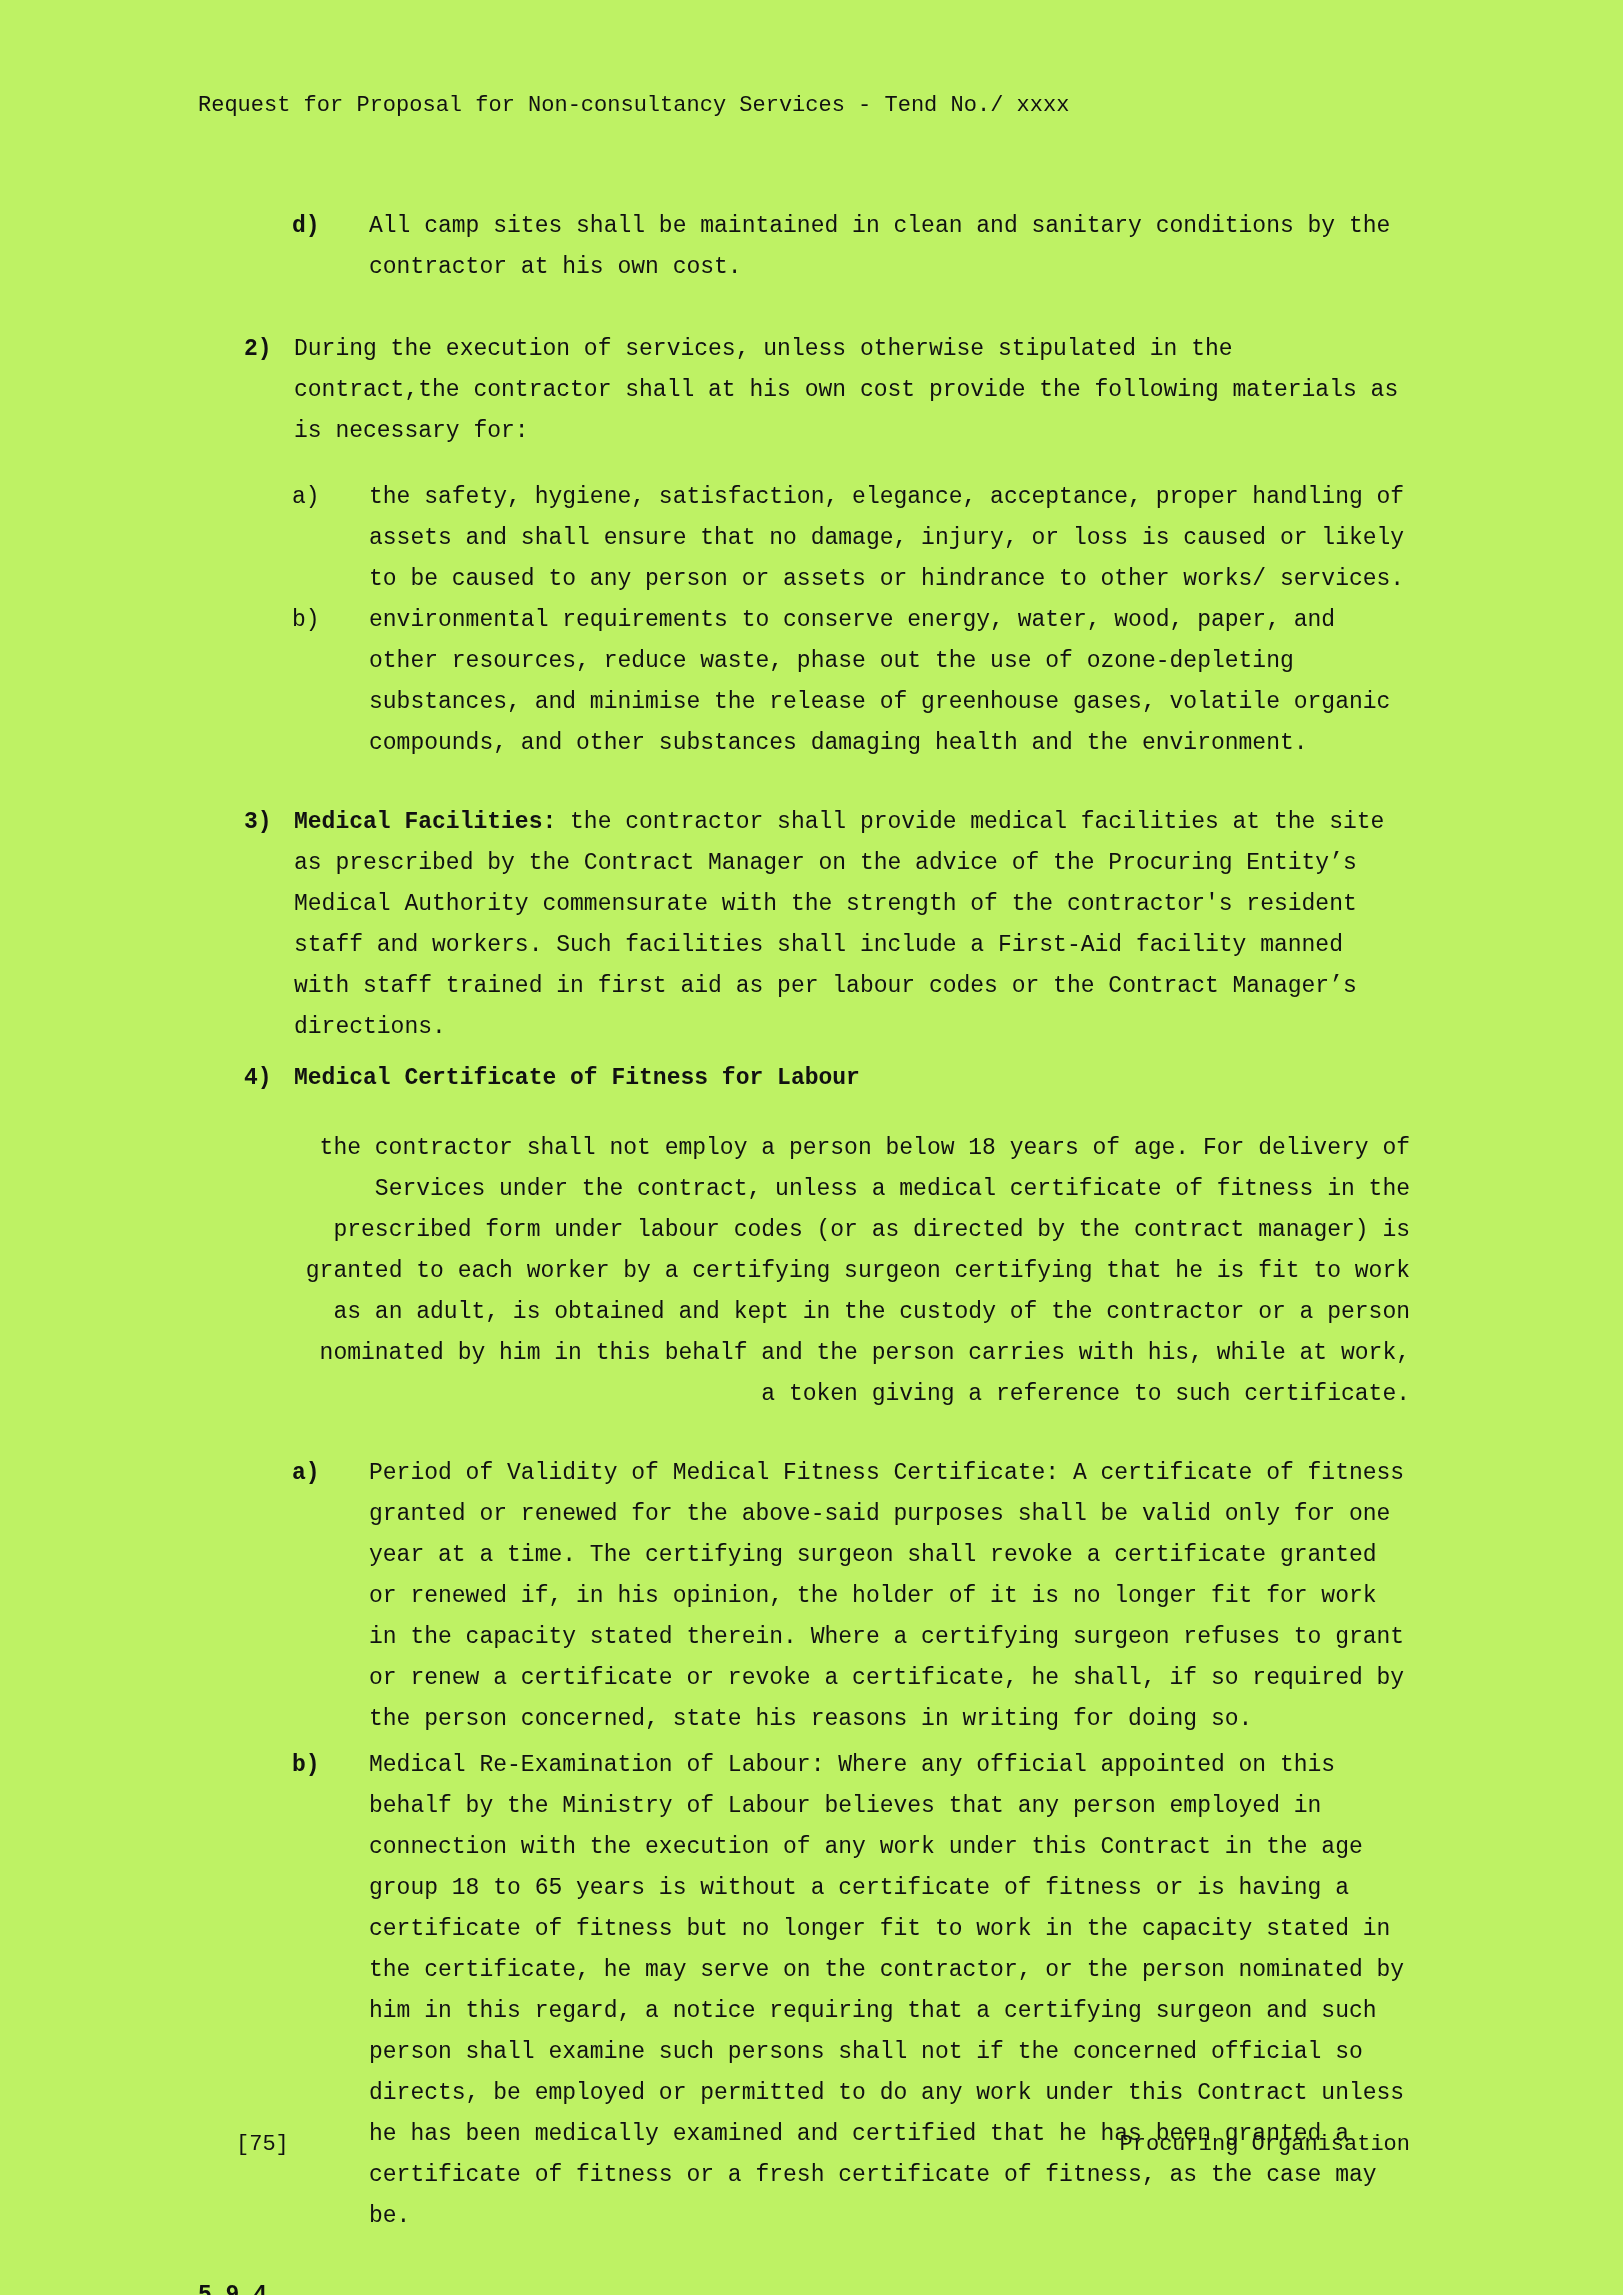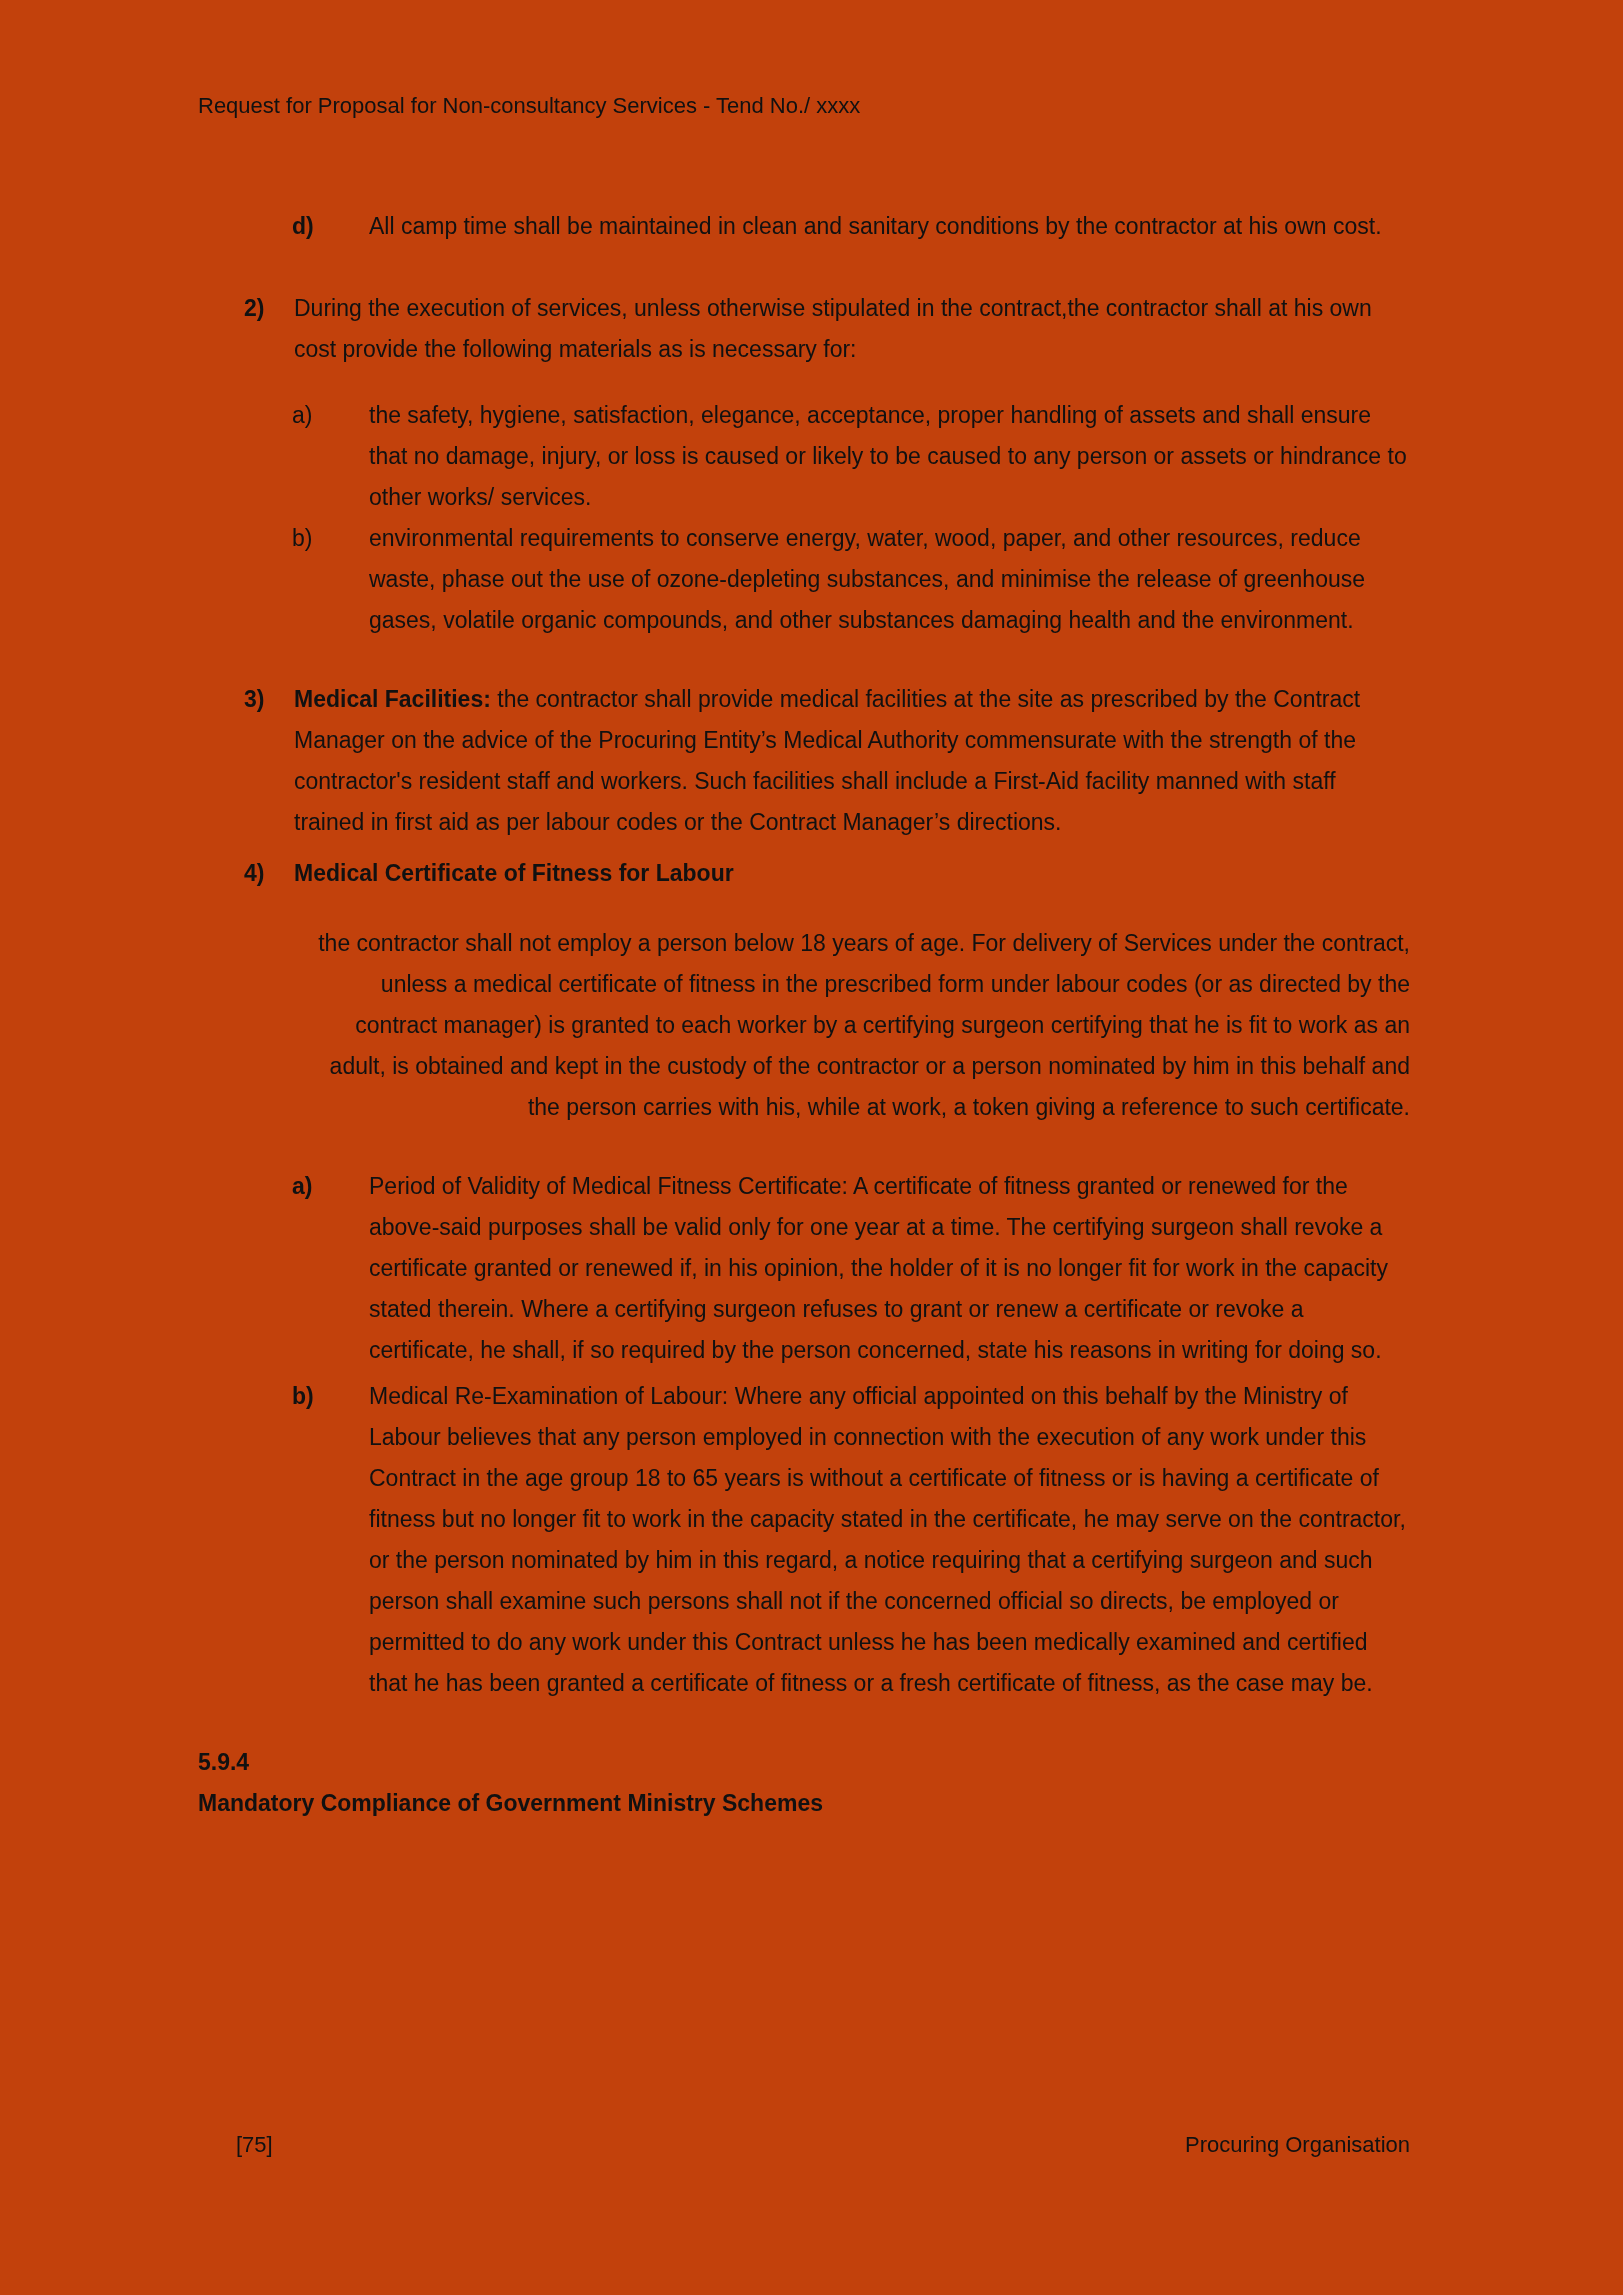--- a/index.html
+++ b/index.html
@@ -4,23 +4,23 @@
 <style>
   html, body {
     margin: 0;
     padding: 0;
     background: #ffffff;
   }
   .page {
     position: relative;
     width: 1623px;
     height: 2295px;
-    background: #c2410c;
+    background: #bef264;
     color: #111111;
-    font-family: Liberation Sans, sans-serif;
+    font-family: Liberation Mono, monospace;
     font-size: 23px;
     line-height: 41px;
     box-sizing: border-box;
     padding: 85px 213px 0 198px;
     overflow: hidden;
   }
   .doc-header {
     font-size: 22px;
     margin-bottom: 80px;
     white-space: nowrap;
@@ -68,21 +68,21 @@
 <div class="page">
 
   <header class="doc-header">
     <span>Request for Proposal for Non-consultancy Services - Tend No./ xxxx</span>
   </header>
 
   <main>
 
     <div class="li indent-2 mb-gap">
       <span class="label bold">d)</span>
-      <div class="text">All camp time shall be maintained in clean and sanitary conditions by the contractor at his own cost.</div>
+      <div class="text">All camp sites shall be maintained in clean and sanitary conditions by the contractor at his own cost.</div>
     </div>
 
     <div class="li indent-1 mb-small">
       <span class="label bold">2)</span>
       <div class="text">During the execution of services, unless otherwise stipulated in the contract,the contractor shall at his own cost provide the following materials as is necessary for:</div>
     </div>
 
     <div class="li indent-2">
       <span class="label">a)</span>
       <div class="text">the safety, hygiene, satisfaction, elegance, acceptance, proper handling of assets and shall ensure that no damage, injury, or loss is caused or likely to be caused to any person or assets or hindrance to other works/ services.</div>

